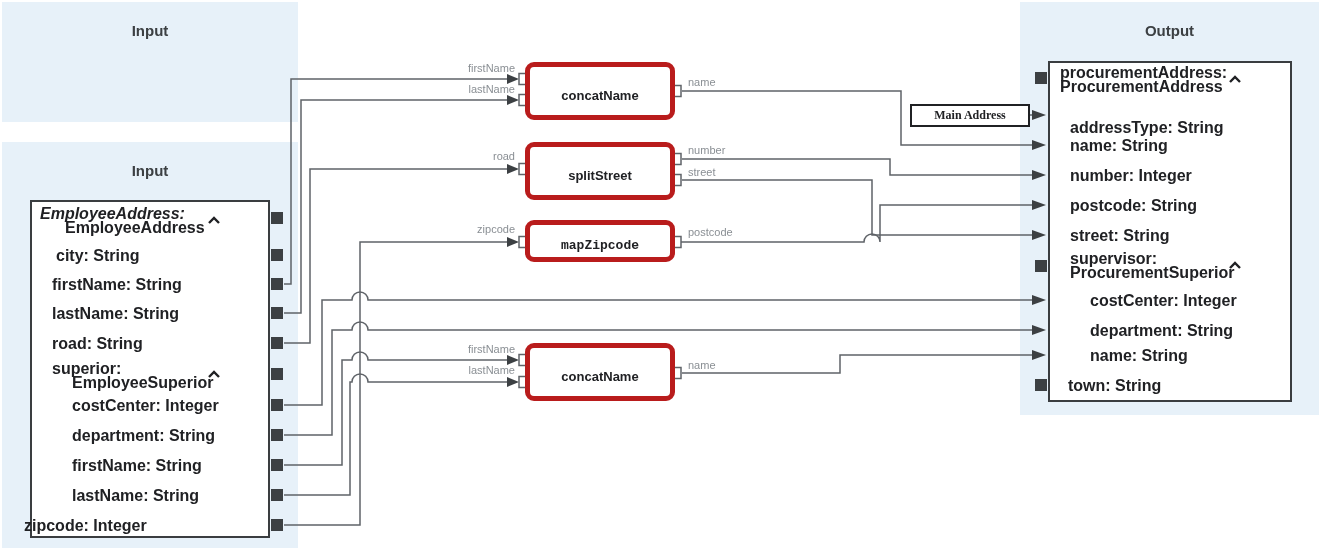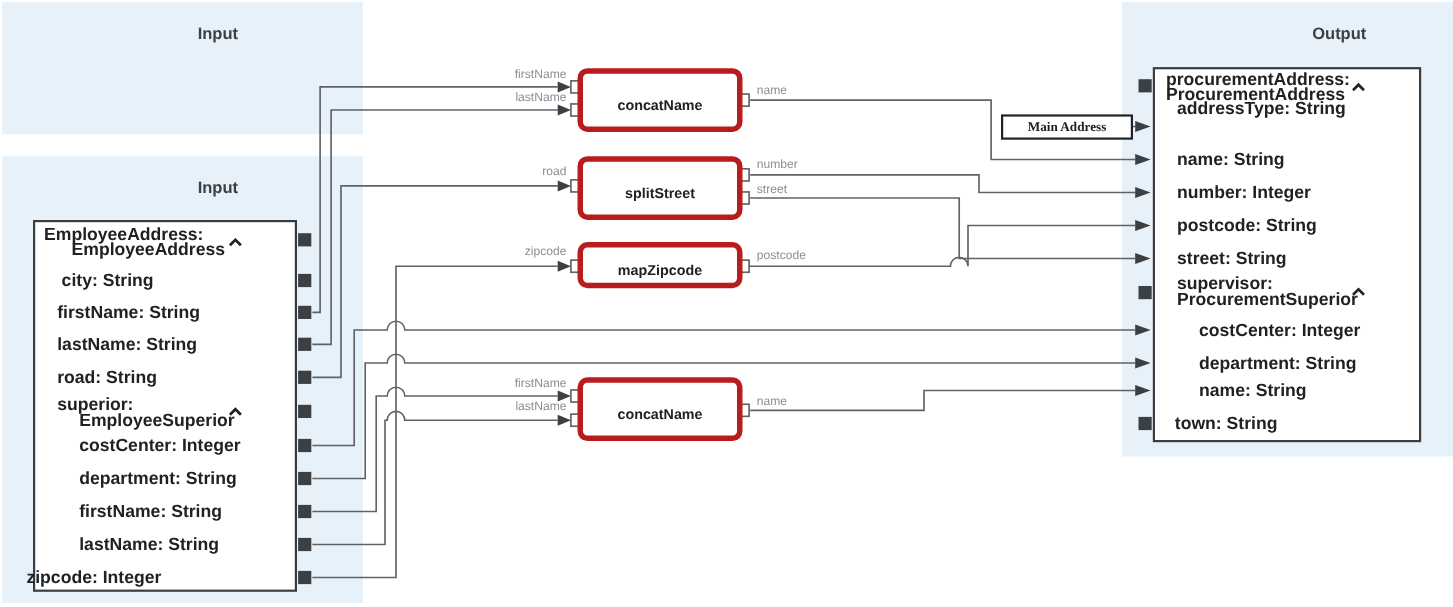--- a/index.html
+++ b/index.html
@@ -1,17 +1,17 @@
 <!DOCTYPE html>
 <html><head>
 <meta charset="utf-8">
 <style>
   html,body{margin:0;padding:0;background:#ffffff;font-family:"Liberation Sans",sans-serif;}
   #canvas{position:relative;width:1321px;height:552px;background:#ffffff;overflow:hidden;}
-  .panel{position:absolute;background:#e7f1f9;padding-left:32px;}
+  .panel{position:absolute;background:#e7f1f9;}
   .panel-title{position:absolute;font-size:15px;font-weight:bold;color:#3c4043;text-align:center;width:100%;}
   .node-box{position:absolute;background:#ffffff;border:2px solid #3a3d40;box-sizing:border-box;z-index:3;}
   .lbl{position:absolute;font-size:16px;font-weight:600;color:#202124;line-height:15px;white-space:nowrap;z-index:4;}
   .fn-box{position:absolute;background:#ffffff;border:5px solid #b91c1c;border-radius:9px;box-sizing:border-box;z-index:3;}
   .fn-name{position:absolute;width:100%;text-align:center;font-size:13px;font-weight:bold;color:#202124;}
   .port-label{position:absolute;font-size:11px;color:#8a8f94;line-height:12px;white-space:nowrap;z-index:4;}
   .port-label.r{text-align:right;}
   .const-box{position:absolute;background:#ffffff;border:2px solid #202124;box-sizing:border-box;z-index:3;
              display:flex;align-items:center;justify-content:center;font-size:12px;font-weight:bold;color:#202124;}
   .chev{position:absolute;z-index:5;}
@@ -93,21 +93,21 @@
     <rect class="fport" x="670" y="153.5" width="11" height="11"></rect>
     <rect class="fport" x="670" y="174.5" width="11" height="11"></rect>
     <rect class="fport" x="519" y="236.5" width="11" height="11"></rect>
     <rect class="fport" x="670" y="236.5" width="11" height="11"></rect>
     <rect class="fport" x="519" y="354.5" width="11" height="11"></rect>
     <rect class="fport" x="519" y="376.5" width="11" height="11"></rect>
     <rect class="fport" x="670" y="367.5" width="11" height="11"></rect>
   </svg>
 
   <div class="node-box" style="left:30px;top:200px;width:240px;height:338px;"></div>
-  <div class="lbl" style="left:40px;top:206px;">EmployeeAddress:</div>
+  <div class="lbl" style="left:40px;top:206px;font-style:italic;">EmployeeAddress:</div>
   <div class="lbl" style="left:40px;top:220px;padding-left:25px;">EmployeeAddress</div>
   <svg class="chev" style="left:207px;top:216px;" width="14" height="9">
       <polyline points="2,7 7,2 12,7" fill="none" stroke="#202124" stroke-width="2.4"></polyline>
     </svg>
   <div class="lbl" style="left:56px;top:248px;">city: String</div>
   <div class="lbl" style="left:52px;top:277px;">firstName: String</div>
   <div class="lbl" style="left:52px;top:306px;">lastName: String</div>
   <div class="lbl" style="left:52px;top:336px;">road: String</div>
   <div class="lbl" style="left:52px;top:361px;text-align:right;">superior:</div>
   <div class="lbl" style="left:52px;top:375px;padding-left:20px;">EmployeeSuperior</div>
@@ -127,42 +127,42 @@
   <div class="port-label r" style="left:415px;top:83px;width:100px;">lastName</div>
   <div class="port-label" style="left:688px;top:76px;">name</div>
 
   <div class="fn-box" style="left:525px;top:142px;width:150px;height:58px;">
     <div class="fn-name" style="top:21px;">splitStreet</div>
   </div>
   <div class="port-label r" style="left:415px;top:150px;width:100px;">road</div>
   <div class="port-label" style="left:688px;top:144px;">number</div>
   <div class="port-label" style="left:688px;top:166px;">street</div>
 
-  <div class="fn-box" style="left:525px;top:220px;width:150px;height:42px;">
+  <div class="fn-box" style="left:525px;top:220px;width:150px;height:42px;font-family:Liberation Mono, monospace;">
     <div class="fn-name" style="top:13px;">mapZipcode</div>
   </div>
   <div class="port-label r" style="left:415px;top:223px;width:100px;">zipcode</div>
   <div class="port-label" style="left:688px;top:226px;">postcode</div>
 
   <div class="fn-box" style="left:525px;top:343px;width:150px;height:58px;">
     <div class="fn-name" style="top:21px;">concatName</div>
   </div>
   <div class="port-label r" style="left:415px;top:343px;width:100px;">firstName</div>
   <div class="port-label r" style="left:415px;top:364px;width:100px;">lastName</div>
   <div class="port-label" style="left:688px;top:359px;">name</div>
 
   <div class="const-box" style="left:910px;top:104px;width:120px;height:23px;font-family:Liberation Serif, serif;">Main Address</div>
 
   <div class="node-box" style="left:1048px;top:61px;width:244px;height:341px;"></div>
   <div class="lbl" style="left:1060px;top:65px;">procurementAddress:</div>
   <div class="lbl" style="left:1060px;top:79px;">ProcurementAddress</div>
   <svg class="chev" style="left:1228px;top:75px;" width="14" height="9">
       <polyline points="2,7 7,2 12,7" fill="none" stroke="#202124" stroke-width="2.4"></polyline>
     </svg>
-  <div class="lbl" style="left:1070px;top:92px;">addressType: String</div>
+  <div class="lbl" style="left:1070px;top:120px;">addressType: String</div>
   <div class="lbl" style="left:1070px;top:138px;">name: String</div>
   <div class="lbl" style="left:1070px;top:168px;">number: Integer</div>
   <div class="lbl" style="left:1070px;top:198px;">postcode: String</div>
   <div class="lbl" style="left:1070px;top:228px;">street: String</div>
   <div class="lbl" style="left:1070px;top:251px;">supervisor:</div>
   <div class="lbl" style="left:1070px;top:265px;">ProcurementSuperior</div>
   <svg class="chev" style="left:1228px;top:261px;" width="14" height="9">
       <polyline points="2,7 7,2 12,7" fill="none" stroke="#202124" stroke-width="2.4"></polyline>
     </svg>
   <div class="lbl" style="left:1090px;top:293px;">costCenter: Integer</div>

